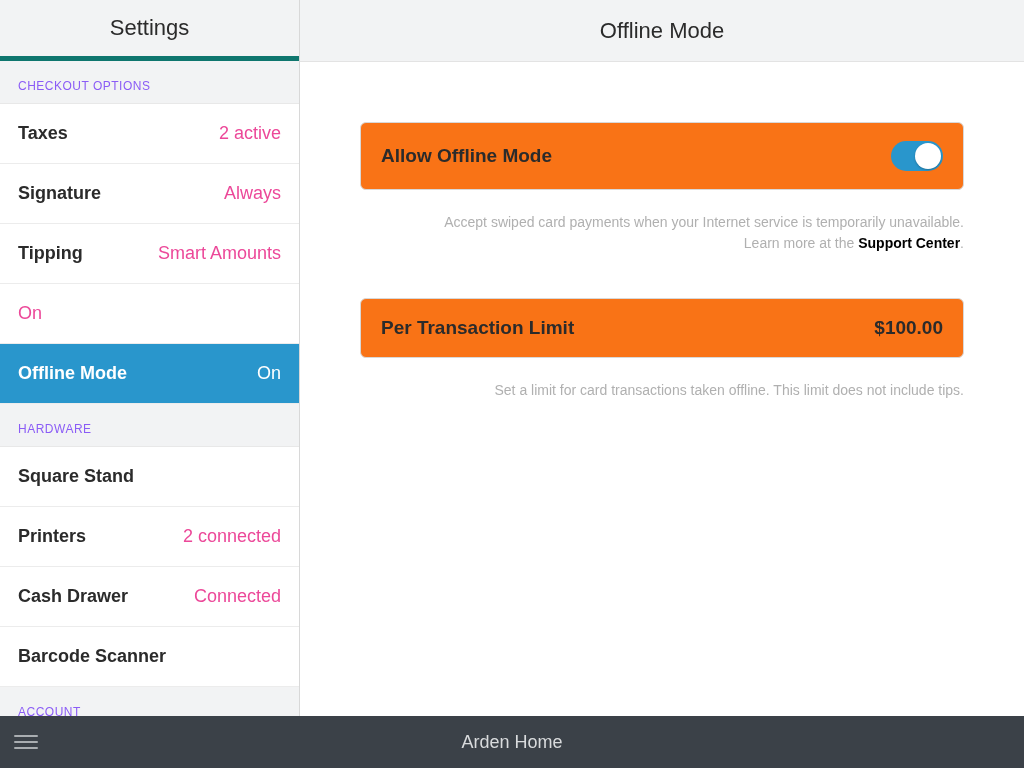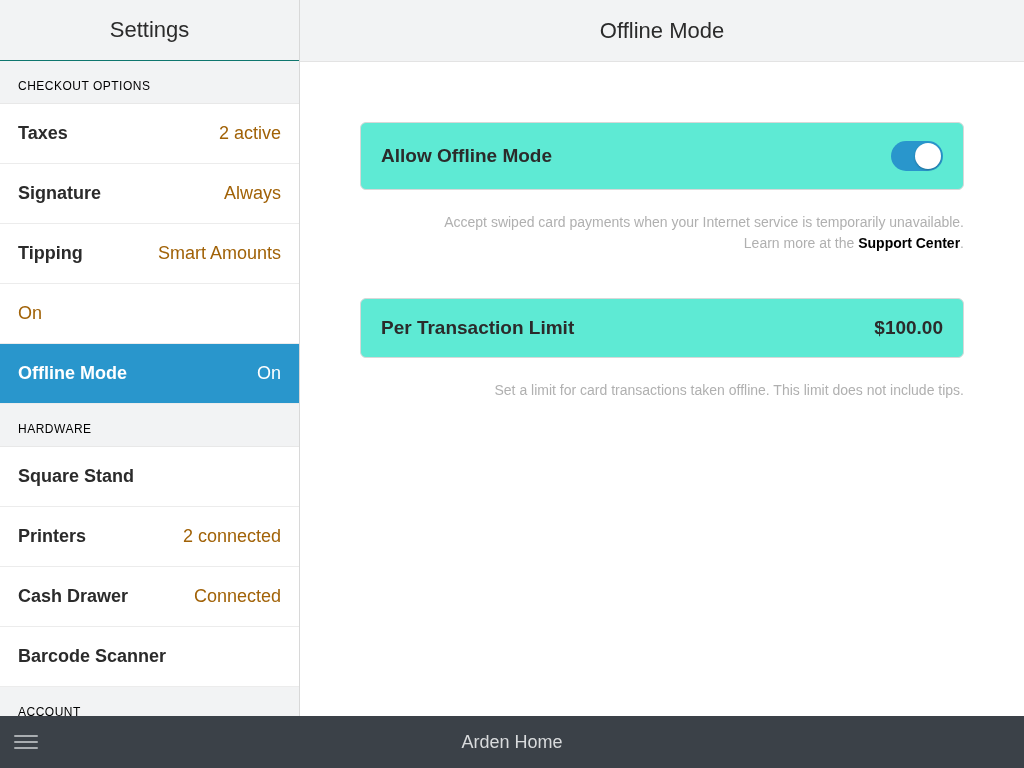--- a/index.html
+++ b/index.html
@@ -1,35 +1,35 @@
 <!DOCTYPE html>
 <html><head>
 <meta charset="utf-8">
 <style>
   * { box-sizing: border-box; margin: 0; padding: 0; }
   html, body { width: 1024px; height: 768px; overflow: hidden; font-family: -apple-system, "Helvetica Neue", Helvetica, Arial, sans-serif; background: #f2f3f4; }
   .app { display: flex; flex-direction: column; width: 1024px; height: 768px; }
   .top { display: flex; flex: 1 1 auto; min-height: 0; }
   .sidebar { width: 300px; display: flex; flex-direction: column; background: #fff; border-right: 1px solid #d8d8d8; min-height: 0; }
-  .sidebar-header { height: 62px; display: flex; align-items: center; justify-content: center; background: #f2f3f4; border-bottom: 1px solid #0f766e; }
+  .sidebar-header { height: 62px; display: flex; align-items: center; justify-content: center; background: #f2f3f4; border-bottom: 5px solid #0f766e; }
   .sidebar-header h1 { font-size: 22px; font-weight: 400; color: #2b2b2b; }
   .sidebar-scroll { flex: 1 1 auto; overflow: hidden; }
-  .section-header { background: #f2f3f4; color: #000000; font-size: 12px; letter-spacing: 0.5px; padding: 18px 18px 10px 18px; border-bottom: 1px solid #e8e8e8; }
+  .section-header { background: #f2f3f4; color: #8b5cf6; font-size: 12px; letter-spacing: 0.5px; padding: 18px 18px 10px 18px; border-bottom: 1px solid #e8e8e8; }
   .row { display: flex; align-items: center; justify-content: space-between; padding: 0 18px; height: 60px; border-bottom: 1px solid #ececec; background: #fff; cursor: pointer; }
   .row .label { font-size: 18px; font-weight: 600; color: #2b2b2b; }
-  .row .value { font-size: 18px; font-weight: 400; color: #a16207; }
+  .row .value { font-size: 18px; font-weight: 400; color: #ec4899; }
   .row.selected { background: #2996cc; }
   .row.selected .label, .row.selected .value { color: #fff; }
 
   .main { flex: 1 1 auto; display: flex; flex-direction: column; min-height: 0; background: #fff; }
   .main-header { height: 62px; display: flex; align-items: center; justify-content: center; background: #f2f3f4; border-bottom: 1px solid #e3e3e3; }
   .main-header h1 { font-size: 22px; font-weight: 400; color: #2b2b2b; }
   .main-body { flex: 1 1 auto; overflow: auto; padding: 60px 60px 0 60px; }
 
-  .card { border: 1px solid #d8d8d8; border-radius: 6px; background: #5eead4; text-align: right; }
+  .card { border: 1px solid #d8d8d8; border-radius: 6px; background: #f97316; text-align: right; }
   .card-row { display: flex; align-items: center; justify-content: space-between; padding: 18px 20px; }
   .card-title { font-size: 19px; font-weight: 600; color: #2b2b2b; }
   .card-value { font-size: 19px; font-weight: 700; color: #2b2b2b; }
 
   .help { text-align: right; color: #b0b0b0; font-size: 14px; line-height: 1.5; margin: 22px 0 44px 0; }
   .help .link { color: #000000; font-weight: 600; }
 
   
   .toggle { width: 52px; height: 30px; border-radius: 15px; background: #2996cc; position: relative; cursor: pointer; }
   .toggle .knob { position: absolute; top: 2px; right: 2px; width: 26px; height: 26px; border-radius: 50%; background: #fff; box-shadow: 0 1px 2px rgba(0,0,0,0.25); }

